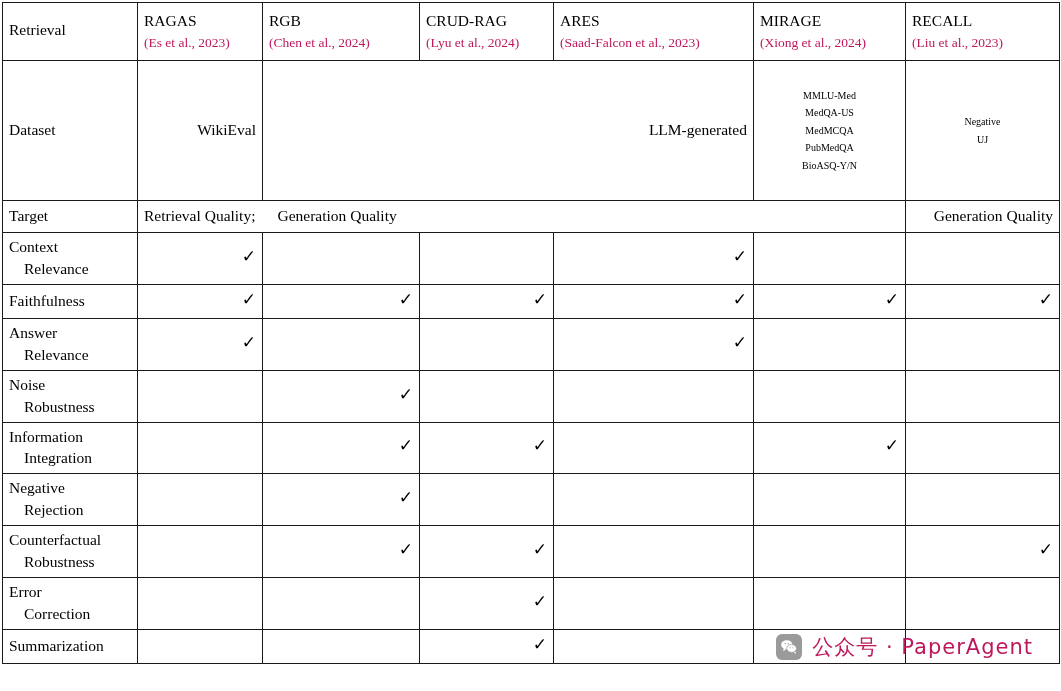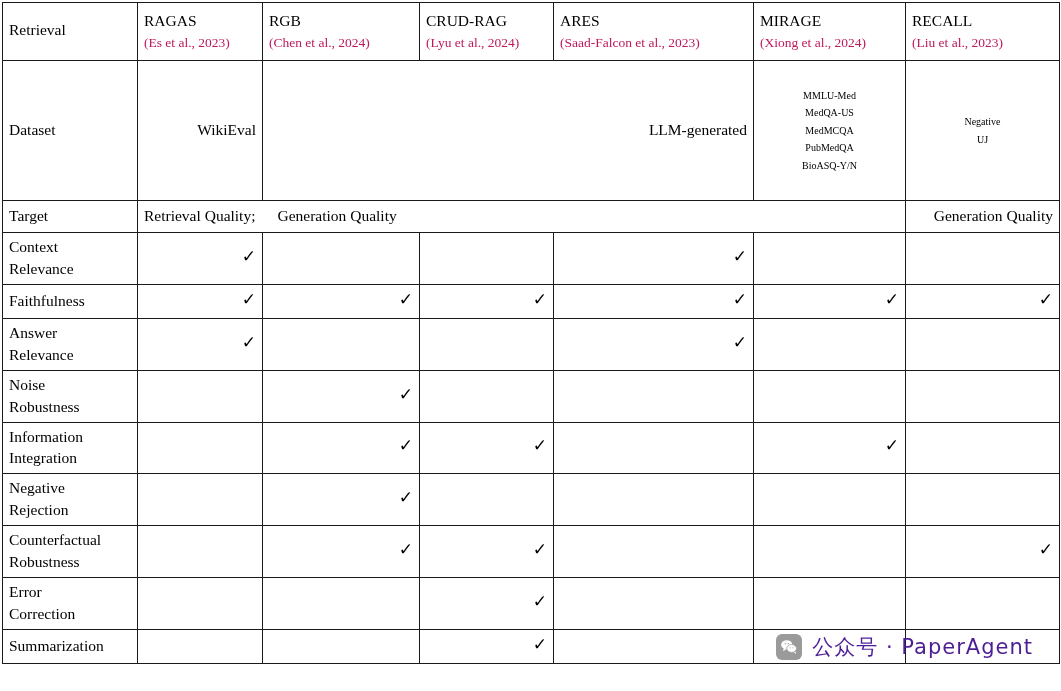--- a/index.html
+++ b/index.html
@@ -81,31 +81,31 @@
   .target-merge .gap { display: inline-block; width: 22px; }
   .two-line { height: 44px; }
   .one-line { height: 34px; }
   .check {
     font-size: 17px;
     line-height: 1;
     display: inline-block;
     transform: translateY(-1px);
   }
   .rowlabel span { display: block; }
-  .rowlabel .l2 { margin-top: 1px; }
+  .rowlabel .l2 { margin-top: 1px; margin-left: 15px; }
 
   .watermark {
     position: absolute;
     right: 28px;
     bottom: 30px;
     display: flex;
     align-items: center;
     gap: 10px;
     font-family: "DejaVu Sans", sans-serif;
-    color: #4c1d95;
+    color: #be185d;
     font-size: 21px;
     letter-spacing: 1px;
     pointer-events: none;
   }
   .wm-logo {
     width: 26px;
     height: 26px;
     border-radius: 6px;
     background: #9a9a9a;
     display: flex;

